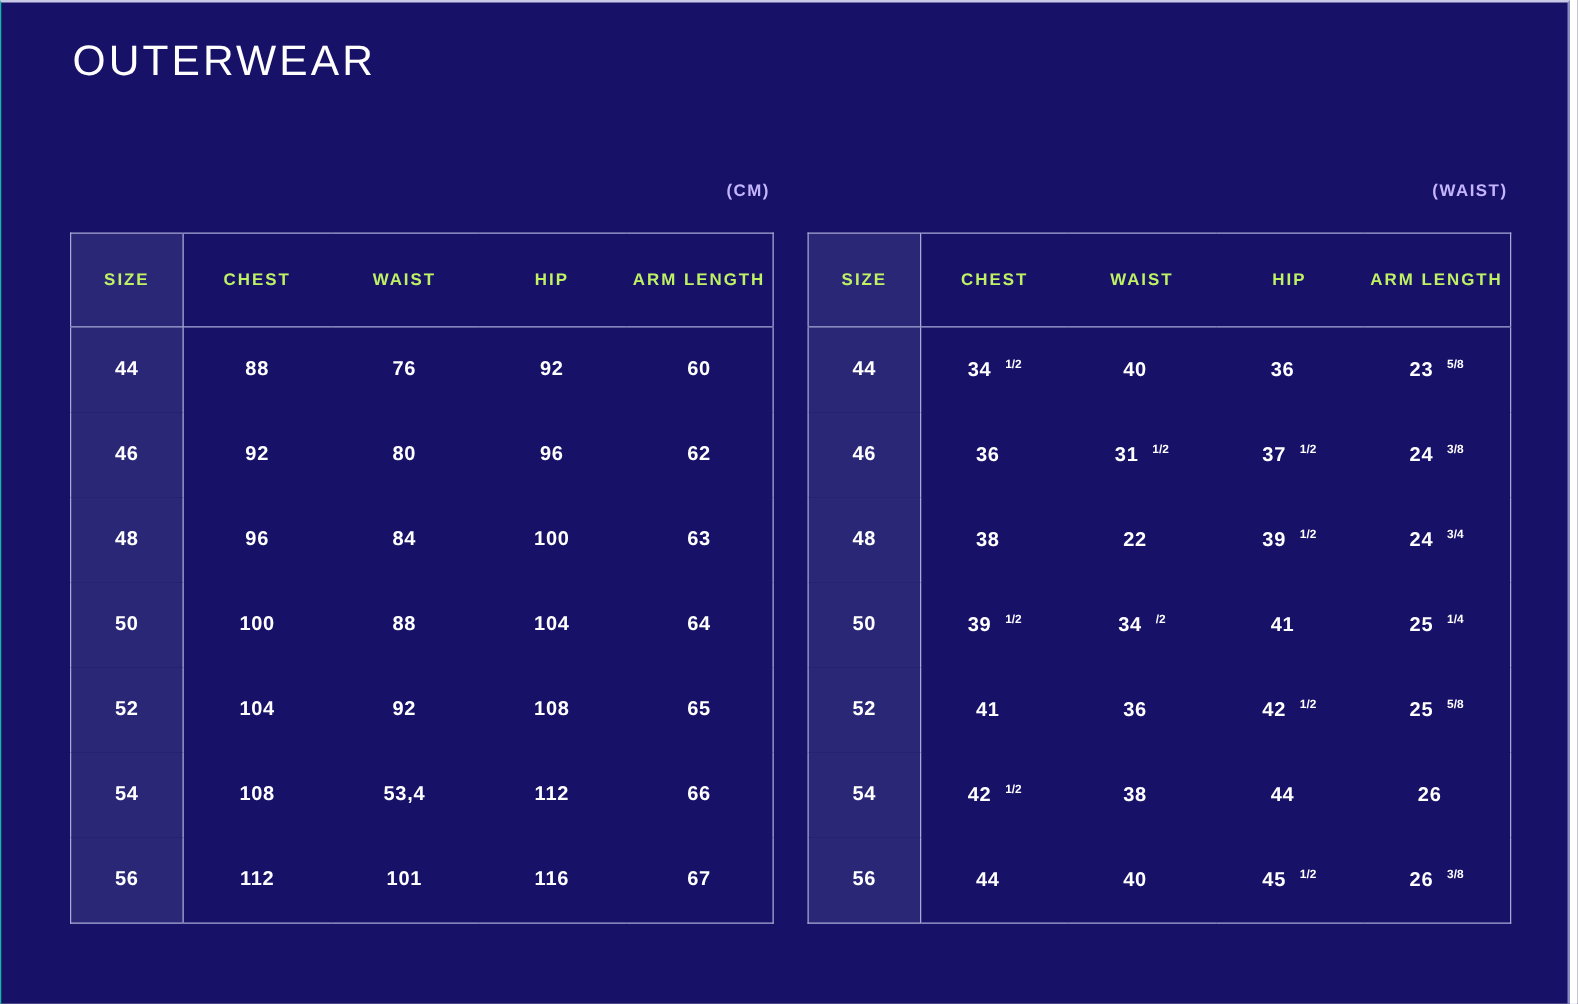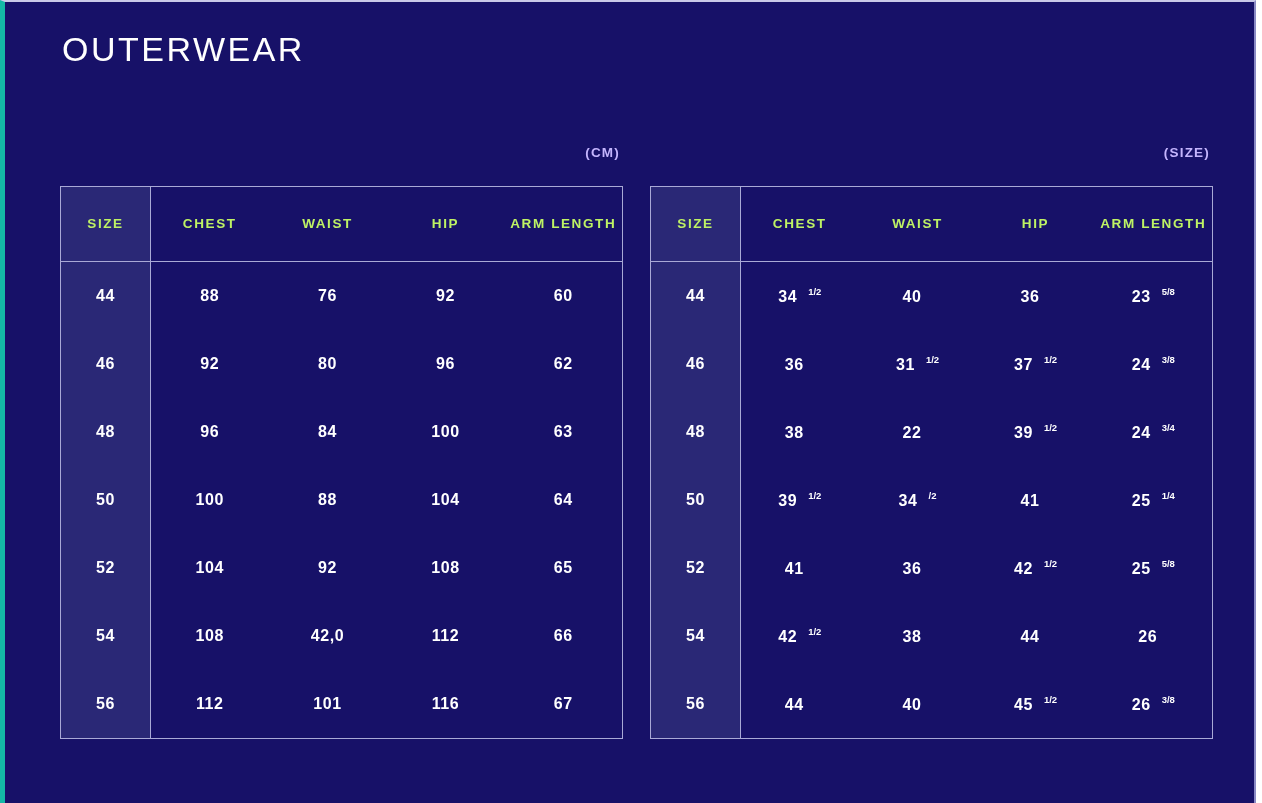--- a/index.html
+++ b/index.html
@@ -14,21 +14,21 @@
     font-family: "Liberation Sans", sans-serif;
   }
 
   #page {
     position: relative;
     width: 1256px;
     height: 803px;
     background: #171168;
     box-sizing: border-box;
     border-top: 2px solid #c9c9e8;
-    border-left: 5px solid #14b8a6;
+    border-left: 1px solid #14b8a6;
     border-right: 2px solid #8a8ac4;
     overflow: hidden;
   }
 
   .page-title {
     position: absolute;
     left: 57px;
     top: 28px;
     font-size: 34px;
     letter-spacing: 2.5px;
@@ -181,37 +181,37 @@
           <tr>
             <td class="col-size">52</td>
             <td>104</td>
             <td>92</td>
             <td>108</td>
             <td>65</td>
           </tr>
           <tr>
             <td class="col-size">54</td>
             <td>108</td>
-            <td>42,0</td>
+            <td>53,4</td>
             <td>112</td>
             <td>66</td>
           </tr>
           <tr>
             <td class="col-size">56</td>
             <td>112</td>
             <td>101</td>
             <td>116</td>
             <td>67</td>
           </tr>
         </tbody>
       </table>
     </div>
 
     <div class="table-block inch">
-      <div class="unit-label">(SIZE)</div>
+      <div class="unit-label">(WAIST)</div>
 
       <table class="size-table">
         <colgroup>
           <col class="c-size">
             <col class="c-body">
             <col class="c-body">
             <col class="c-body">
             <col class="c-body">
         </colgroup>
         <thead>

